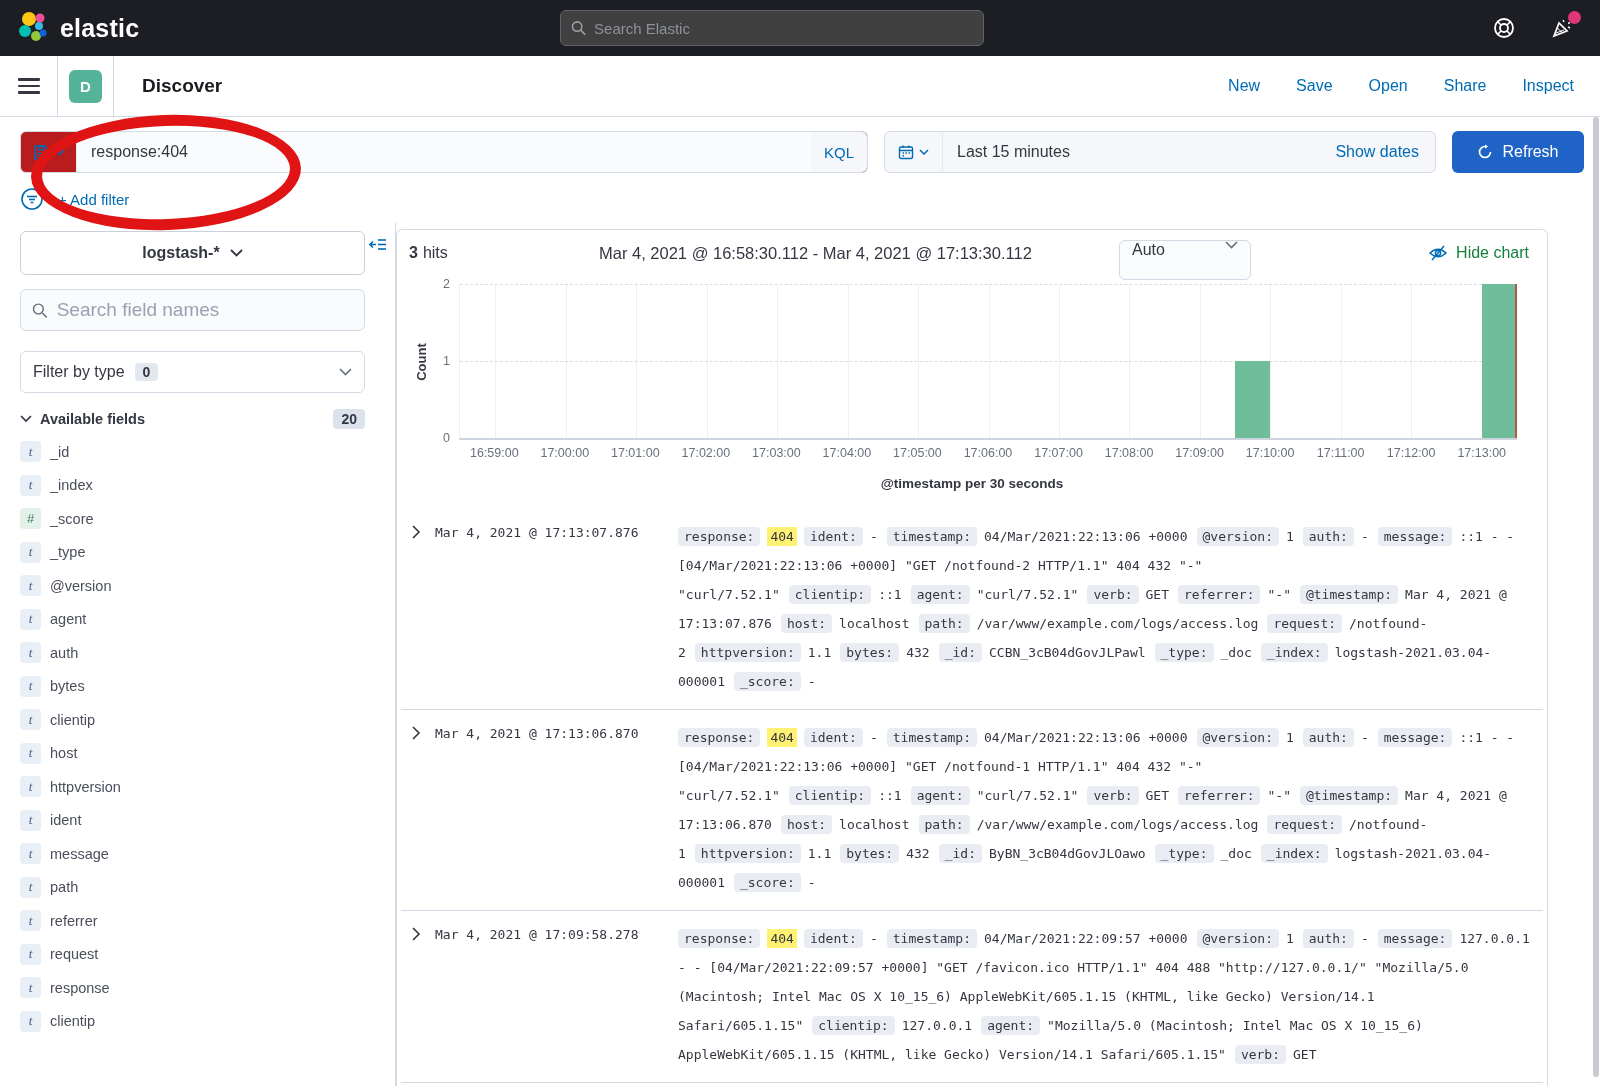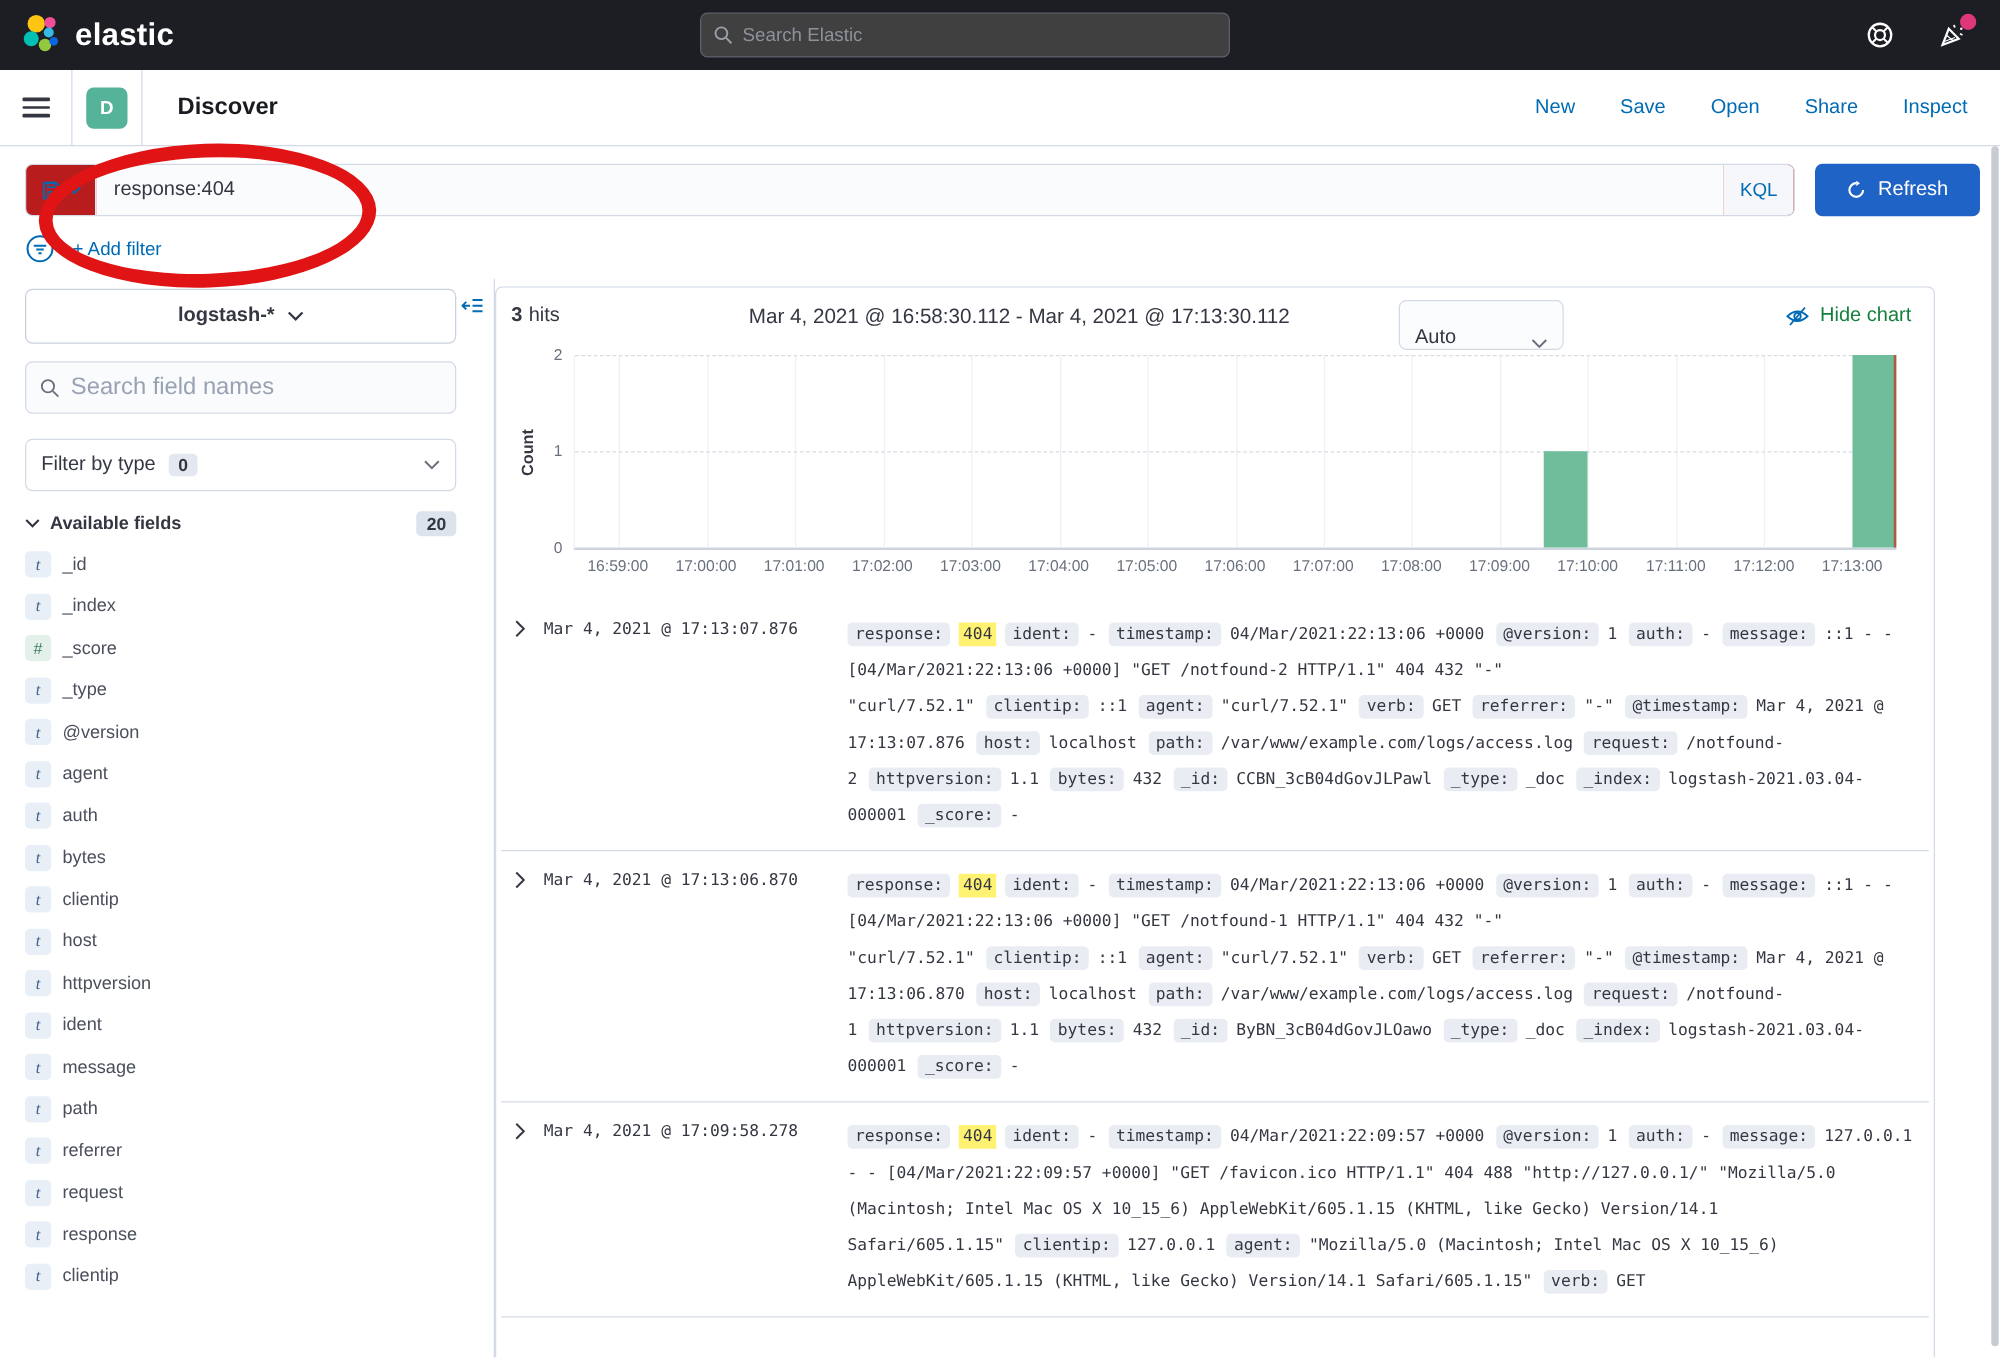--- a/index.html
+++ b/index.html
@@ -77,21 +77,21 @@
   .cal { display:block; width:11px; height:10px; border:1.4px solid #b9832d; border-top:3.2px solid #b9832d; border-radius:2px; }
   .field-name { font-size:14.5px; color:#4a4f5b; }
 
   
   .results { flex:1; margin-right:52px; border:1px solid #d3dae6; border-top-left-radius:6px; border-top-right-radius:6px; border-bottom:none; margin-top:6px; position:relative; }
   .hits-header { display:flex; align-items:center; padding:14px 18px 8px 12px; }
   .hits-num { font-weight:700; font-size:16px; }
   .hits-label { font-size:16px; margin-left:5px; }
   .hits-range { position:absolute; left:202px; font-size:16.5px; color:#343741; }
   .interval-select { position:absolute; left:722px; top:10px; width:132px; height:40px; border:1px solid #d3dae6; border-radius:6px;
-                     background:#fbfcfd; display:flex; align-items:flex-end; padding:0 12px; font-size:16px; cursor:pointer; }
+                     background:#fbfcfd; display:flex; align-items:flex-start; padding:0 12px; font-size:16px; cursor:pointer; }
   .hide-chart { margin-left:auto; color:#15803d; font-size:16px; display:flex; align-items:center; gap:8px; cursor:pointer; }
 
   
   .chart-wrap { position:relative; margin:14px 30px 0 62px; height:156px; }
   .plot { position:absolute; inset:0; border-left:1px solid #eef0f4; border-bottom:2px solid #ced4de; }
   .vgrid { position:absolute; top:0; bottom:0; width:1px; background:#eef0f4; }
   .hgrid { position:absolute; left:0; right:0; height:0; border-top:1px dashed #d8dce4; }
   .bar { position:absolute; bottom:0; background:#6fbd9a; }
   .time-marker { position:absolute; bottom:0; width:2px; background:#b05a43; }
   .ytick { position:absolute; right:calc(100% + 10px); font-size:12.5px; color:#69707d; transform:translateY(-50%); }
@@ -194,20 +194,39 @@
         <path d="M2 2 H11 L14 5 V14 H2 Z" fill="none" stroke="#006bb4" stroke-width="1.5"></path>
         <rect x="5" y="9" width="6" height="5" fill="none" stroke="#006bb4" stroke-width="1.3"></rect>
         <rect x="5" y="2" width="5" height="3.5" fill="none" stroke="#006bb4" stroke-width="1.3"></rect>
       </svg>
       <svg width="11" height="7" viewBox="0 0 11 7">
         <path d="M1 1 L5.5 5.5 L10 1" fill="none" stroke="#006bb4" stroke-width="1.6"></path>
       </svg>
     </div>
     <input class="query-input" value="response:404" style="">
     <div class="kql-btn">KQL</div>
+  </div>
+  <div class="datepicker">
+    <div class="date-btn">
+      <svg width="16" height="16" viewBox="0 0 16 16">
+        <rect x="1.5" y="3" width="13" height="11.5" rx="1.5" fill="none" stroke="#006bb4" stroke-width="1.4"></rect>
+        <line x1="1.5" y1="6.5" x2="14.5" y2="6.5" stroke="#006bb4" stroke-width="1.3"></line>
+        <line x1="5" y1="1.5" x2="5" y2="4" stroke="#006bb4" stroke-width="1.3"></line>
+        <line x1="11" y1="1.5" x2="11" y2="4" stroke="#006bb4" stroke-width="1.3"></line>
+        <line x1="4.5" y1="9" x2="6" y2="9" stroke="#006bb4" stroke-width="1.5"></line>
+        <line x1="7.5" y1="9" x2="9" y2="9" stroke="#006bb4" stroke-width="1.5"></line>
+        <line x1="10.5" y1="9" x2="12" y2="9" stroke="#006bb4" stroke-width="1.5"></line>
+        <line x1="4.5" y1="11.7" x2="6" y2="11.7" stroke="#006bb4" stroke-width="1.5"></line>
+      </svg>
+      <svg width="10" height="6" viewBox="0 0 10 6">
+        <path d="M1 1 L5 5 L9 1" fill="none" stroke="#006bb4" stroke-width="1.5"></path>
+      </svg>
+    </div>
+    <span class="date-value">Last 15 minutes</span>
+    <span class="show-dates">Show dates</span>
   </div>
   <button class="refresh-btn">
     <svg width="16" height="16" viewBox="0 0 16 16">
       <path d="M13.5 8 A5.5 5.5 0 1 1 8 2.5" fill="none" stroke="#fff" stroke-width="1.7"></path>
       <path d="M8 0.5 L11 2.5 L8 4.8 Z" fill="#fff"></path>
     </svg>
     <span>Refresh</span>
   </button>
 </div>
 
@@ -396,20 +415,21 @@
         <span class="xtick" style="left: 43.3333%;">17:05:00</span>
         <span class="xtick" style="left: 50%;">17:06:00</span>
         <span class="xtick" style="left: 56.6667%;">17:07:00</span>
         <span class="xtick" style="left: 63.3333%;">17:08:00</span>
         <span class="xtick" style="left: 70%;">17:09:00</span>
         <span class="xtick" style="left: 76.6667%;">17:10:00</span>
         <span class="xtick" style="left: 83.3333%;">17:11:00</span>
         <span class="xtick" style="left: 90%;">17:12:00</span>
         <span class="xtick" style="left: 96.6667%;">17:13:00</span>
       </div>
+    <div class="xaxis-title">@timestamp per 30 seconds</div>
 
     <div class="doc-table">
       <div>
           <div class="doc-row">
             <div class="expand">
               <svg width="10" height="14" viewBox="0 0 10 14">
                 <path d="M2 1 L8 7 L2 13" fill="none" stroke="#343741" stroke-width="1.6"></path>
               </svg>
             </div>
             <div class="row-time">Mar 4, 2021 @ 17:13:07.876</div>

